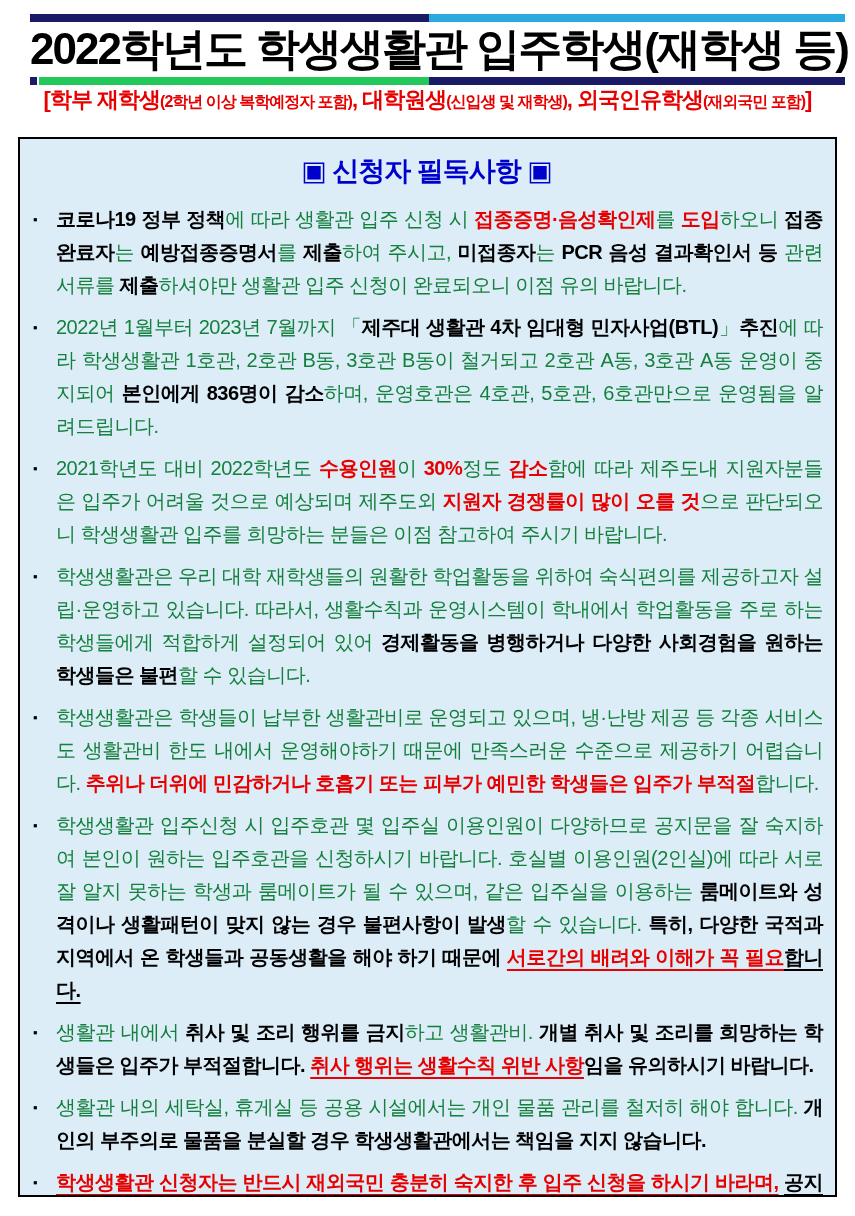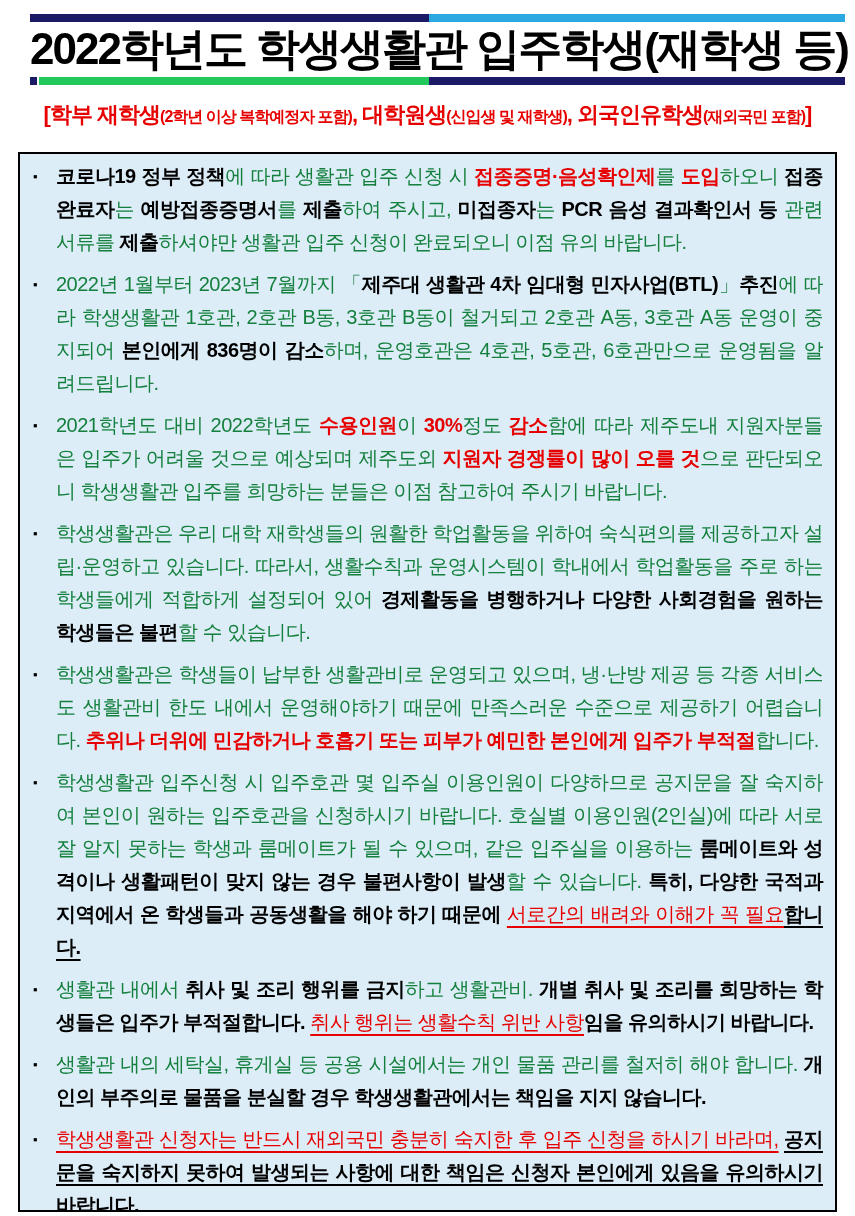--- a/index.html
+++ b/index.html
@@ -28,21 +28,20 @@
   .bottom-bar .seg-left { width: calc(49% - 9px); background: var(--green); }
   .bottom-bar .seg-right { background: var(--navy); }
   .doc-title {
     margin: 1px 0 2px;
     font-size: 44px; line-height: 52px;
     font-weight: bold; color: #000;
     text-align: center; white-space: nowrap;
     letter-spacing: -2px;
   }
   .subtitle {
-    margin-top: 15px;
     text-align: center;
     color: var(--red);
     font-weight: bold;
     font-size: 22px;
     white-space: nowrap;
     letter-spacing: -1px;
   }
   .subtitle .seg-sm { font-size: 16px; }
   .subtitle .seg-lg { font-size: 22px; }
   .notice-box {
@@ -72,21 +71,21 @@
     text-align: justify;
     font-size: 20px;
     line-height: 33px;
     color: #000;
     letter-spacing: -0.5px;
   }
   .seg-n { font-weight: normal; color: #15803d; }
   .seg-b { font-weight: bold; color: #000; margin-top: 22px; }
   .seg-rb { font-weight: bold; color: var(--red); }
   .seg-rbu {
-    font-weight: normal; color: var(--red);
+    font-weight: bold; color: var(--red);
     text-decoration: underline;
     text-underline-offset: 5px;
     text-decoration-thickness: 2px;
   }
   .seg-bu {
     font-weight: bold; color: #000;
     text-decoration: underline;
     text-underline-offset: 5px;
     text-decoration-thickness: 2px;
   }
@@ -103,20 +102,21 @@
   <div class="bar bottom-bar">
     <div class="notch"></div>
     <div class="seg-left"></div>
     <div class="seg-right"></div>
   </div>
 </div>
 
 <div class="subtitle"><span class="seg-lg">[학부 재학생</span><span class="seg-sm">(2학년 이상 복학예정자 포함)</span><span class="seg-lg">, 대학원생</span><span class="seg-sm">(신입생 및 재학생)</span><span class="seg-lg">, 외국인유학생</span><span class="seg-sm">(재외국민 포함)</span><span class="seg-lg">]</span></div>
 
 <div class="notice-box">
+  <div class="box-header">▣ 신청자 필독사항 ▣</div>
 
   <div class="para">
     <span class="bullet">▪</span>
     <div class="para-text"><span class="seg-b">코로나19 정부 정책</span><span class="seg-n">에 따라 생활관 입주 신청 시 </span><span class="seg-rb">접종증명·음성확인제</span><span class="seg-n">를 </span><span class="seg-rb">도입</span><span class="seg-n">하오니 </span><span class="seg-b">접종완료자</span><span class="seg-n">는 </span><span class="seg-b">예방접종증명서</span><span class="seg-n">를 </span><span class="seg-b">제출</span><span class="seg-n">하여 주시고, </span><span class="seg-b">미접종자</span><span class="seg-n">는 </span><span class="seg-b">PCR 음성 결과확인서 등</span><span class="seg-n"> 관련 서류를 </span><span class="seg-b">제출</span><span class="seg-n">하셔야만 생활관 입주 신청이 완료되오니 이점 유의 바랍니다.</span></div>
   </div>
 
   <div class="para">
     <span class="bullet">▪</span>
     <div class="para-text"><span class="seg-n">2022년 1월부터 2023년 7월까지 「</span><span class="seg-b">제주대 생활관 4차 임대형 민자사업(BTL)</span><span class="seg-n">」</span><span class="seg-b">추진</span><span class="seg-n">에 따라 학생생활관 1호관, 2호관 B동, 3호관 B동이 철거되고 2호관 A동, 3호관 A동 운영이 중지되어 </span><span class="seg-b">본인에게 836명이 감소</span><span class="seg-n">하며, 운영호관은 4호관, 5호관, 6호관만으로 운영됨을 알려드립니다.</span></div>
   </div>
@@ -126,21 +126,21 @@
     <div class="para-text"><span class="seg-n">2021학년도 대비 2022학년도 </span><span class="seg-rb">수용인원</span><span class="seg-n">이 </span><span class="seg-rb">30%</span><span class="seg-n">정도 </span><span class="seg-rb">감소</span><span class="seg-n">함에 따라 제주도내 지원자분들은 입주가 어려울 것으로 예상되며 제주도외 </span><span class="seg-rb">지원자 경쟁률이 많이 오를 것</span><span class="seg-n">으로 판단되오니 학생생활관 입주를 희망하는 분들은 이점 참고하여 주시기 바랍니다.</span></div>
   </div>
 
   <div class="para">
     <span class="bullet">▪</span>
     <div class="para-text"><span class="seg-n">학생생활관은 우리 대학 재학생들의 원활한 학업활동을 위하여 숙식편의를 제공하고자 설립·운영하고 있습니다. 따라서, 생활수칙과 운영시스템이 학내에서 학업활동을 주로 하는 학생들에게 적합하게 설정되어 있어 </span><span class="seg-b">경제활동을 병행하거나 다양한 사회경험을 원하는 학생들은 불편</span><span class="seg-n">할 수 있습니다.</span></div>
   </div>
 
   <div class="para">
     <span class="bullet">▪</span>
-    <div class="para-text"><span class="seg-n">학생생활관은 학생들이 납부한 생활관비로 운영되고 있으며, 냉·난방 제공 등 각종 서비스도 생활관비 한도 내에서 운영해야하기 때문에 만족스러운 수준으로 제공하기 어렵습니다. </span><span class="seg-rb">추위나 더위에 민감하거나 호흡기 또는 피부가 예민한 본인에게 입주가 부적절</span><span class="seg-n">합니다.</span></div>
+    <div class="para-text"><span class="seg-n">학생생활관은 학생들이 납부한 생활관비로 운영되고 있으며, 냉·난방 제공 등 각종 서비스도 생활관비 한도 내에서 운영해야하기 때문에 만족스러운 수준으로 제공하기 어렵습니다. </span><span class="seg-rb">추위나 더위에 민감하거나 호흡기 또는 피부가 예민한 학생들은 입주가 부적절</span><span class="seg-n">합니다.</span></div>
   </div>
 
   <div class="para">
     <span class="bullet">▪</span>
     <div class="para-text"><span class="seg-n">학생생활관 입주신청 시 입주호관 몇 입주실 이용인원이 다양하므로 공지문을 잘 숙지하여 본인이 원하는 입주호관을 신청하시기 바랍니다. 호실별 이용인원(2인실)에 따라 서로 잘 알지 못하는 학생과 룸메이트가 될 수 있으며, 같은 입주실을 이용하는 </span><span class="seg-b">룸메이트와 성격이나 생활패턴이 맞지 않는 경우 불편사항이 발생</span><span class="seg-n">할 수 있습니다. </span><span class="seg-b">특히, 다양한 국적과 지역에서 온 학생들과 공동생활을 해야 하기 때문에 </span><span class="seg-rbu">서로간의 배려와 이해가 꼭 필요</span><span class="seg-bu">합니다.</span></div>
   </div>
 
   <div class="para">
     <span class="bullet">▪</span>
     <div class="para-text"><span class="seg-n">생활관 내에서 </span><span class="seg-b">취사 및 조리 행위를 금지</span><span class="seg-n">하고 생활관비. </span><span class="seg-b">개별 취사 및 조리를 희망하는 학생들은 입주가 부적절합니다. </span><span class="seg-rbu">취사 행위는 생활수칙 위반 사항</span><span class="seg-b">임을 유의하시기 바랍니다.</span></div>

